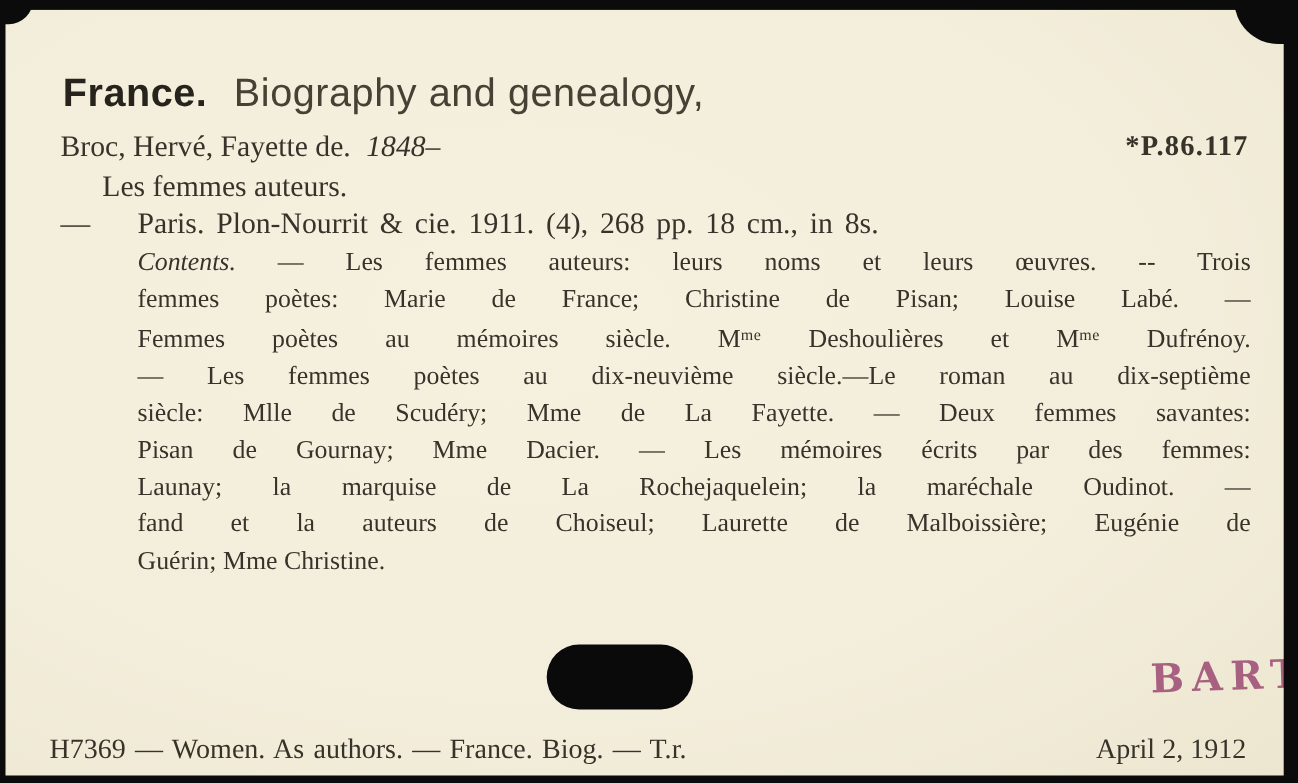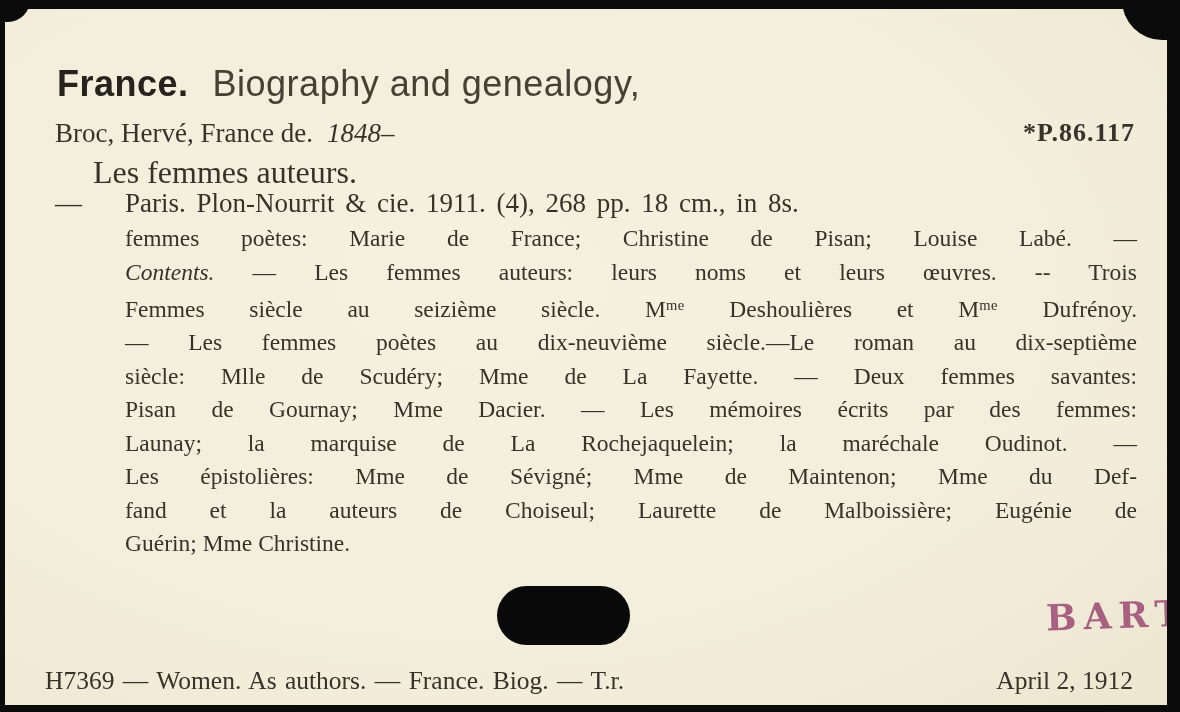--- a/index.html
+++ b/index.html
@@ -26,21 +26,21 @@
   .hdr{position:absolute;left:57px;top:50px;font-family:"Liberation Sans","DejaVu Sans",sans-serif;
     font-size:36px;letter-spacing:.5px;white-space:nowrap;margin-top:13px;}
   .hdr-region{font-weight:700;color:#26231d;}
   .hdr-subject{font-weight:400;color:#454135;margin-left:24px;}
 
   .author-row{position:absolute;left:55px;top:118px;width:1080px;font-size:27px;white-space:nowrap;}
   .bold{font-weight:400;}
   .author-dates{margin-left:14px;font-style:italic;}
   .callnum{position:absolute;right:0;top:0;font-weight:700;font-size:26px;letter-spacing:1px;}
 
-  .title-line{position:absolute;left:93px;top:154px;font-size:32px;}
+  .title-line{position:absolute;left:93px;top:154px;font-size:27px;}
 
   .imprint{position:absolute;left:0;top:188px;width:1180px;font-size:27px;}
   .imprint-dash{position:absolute;left:55px;top:0;}
   .imprint-text{position:absolute;left:125px;top:0;word-spacing:4px;}
 
   .contents{position:absolute;left:125px;top:222px;width:1012px;
     font-size:23.5px;line-height:33.5px;}
   .jl{text-align:justify;text-align-last:justify;}
   .ll{text-align:left;}
   .it{font-style:italic;}
@@ -68,40 +68,39 @@
   <div class="edge edge-right"></div>
   <div class="edge edge-left"></div>
   <div class="corner-tr"></div>
   <div class="corner-tl"></div>
 
   <div class="hdr">
     <span class="hdr-region">France.</span><span class="hdr-subject">Biography and genealogy,</span>
   </div>
 
   <div class="author-row">
-    <span class="bold">Broc,</span><span> Hervé, France de.</span><span class="author-dates">1848–</span>
+    <span class="bold">Broc,</span><span> Hervé, Fayette de.</span><span class="author-dates">1848–</span>
     <span class="callnum">*P.86.117</span>
   </div>
 
   <div class="title-line">Les femmes auteurs.</div>
 
   <div class="imprint">
     <span class="imprint-dash">—</span>
     <span class="imprint-text">Paris.  Plon-Nourrit &amp; cie.  1911.  (4), 268 pp.  18 cm., in 8s.</span>
   </div>
 
   <div class="contents">
+    <div class="jl"><span class="it">Contents.</span><span> — Les femmes auteurs:  leurs noms et leurs œuvres. -- Trois</span></div>
     <div class="jl">femmes poètes:  Marie de France;  Christine de Pisan;  Louise Labé. —</div>
-    <div class="jl"><span class="it">Contents.</span><span> — Les femmes auteurs:  leurs noms et leurs œuvres. -- Trois</span></div>
-    <div class="jl"><span>Femmes siècle au seizième siècle.  M</span><span class="sup">me</span><span> Deshoulières et M</span><span class="sup">me</span><span> Dufrénoy.</span></div>
+    <div class="jl"><span>Femmes poètes au mémoires siècle.  M</span><span class="sup">me</span><span> Deshoulières et M</span><span class="sup">me</span><span> Dufrénoy.</span></div>
     <div class="jl">— Les femmes poètes au dix-neuvième siècle.—Le roman au dix-septième</div>
     <div class="jl">siècle:  Mlle de Scudéry;  Mme de La Fayette. — Deux femmes savantes:</div>
     <div class="jl">Pisan de Gournay;  Mme Dacier. — Les mémoires écrits par des femmes:</div>
     <div class="jl">Launay; la marquise de La Rochejaquelein; la maréchale Oudinot. —</div>
-    <div class="jl">Les épistolières:  Mme de Sévigné;  Mme de Maintenon;  Mme du Def-</div>
     <div class="jl">fand et la auteurs de Choiseul;  Laurette de Malboissière;  Eugénie de</div>
     <div class="ll">Guérin;  Mme Christine.</div>
   </div>
 
   <div class="redaction"></div>
 
   <div class="stamp">BART</div>
 
   <div class="footer">
     <span class="footer-left">H7369 — Women. As authors. — France. Biog. — T.r.</span>

